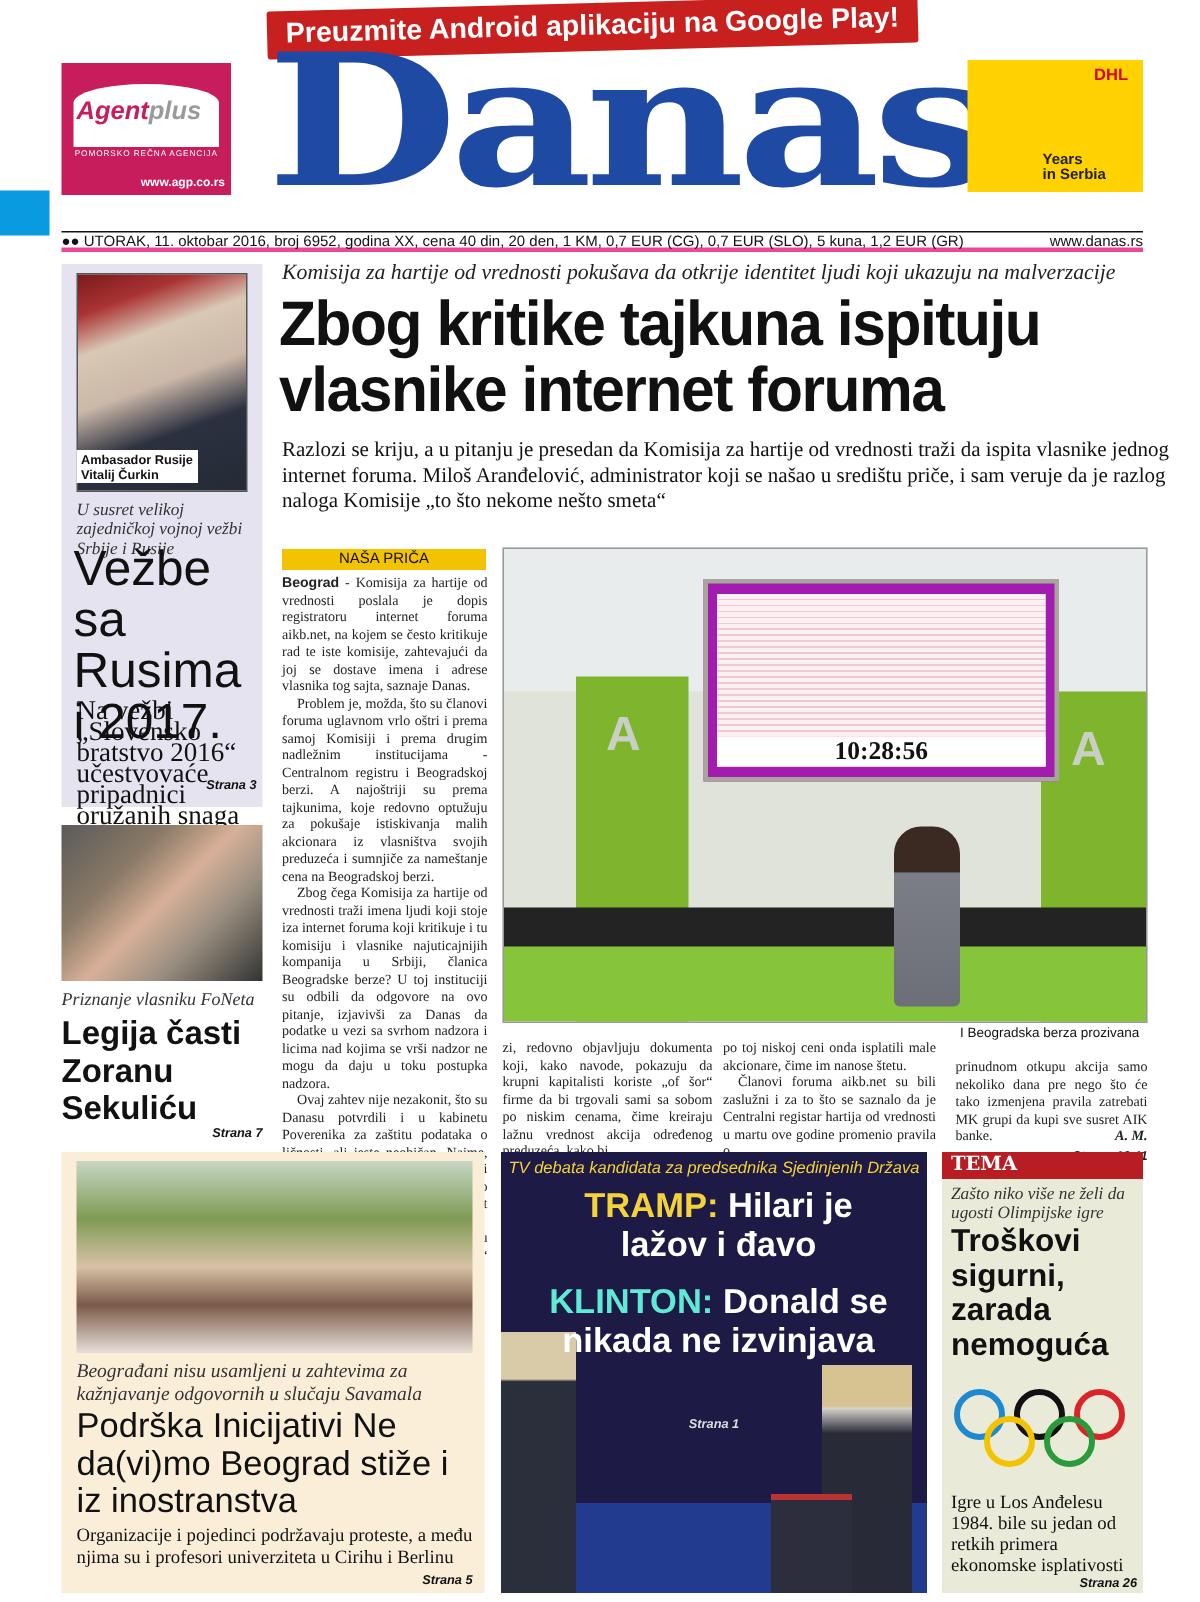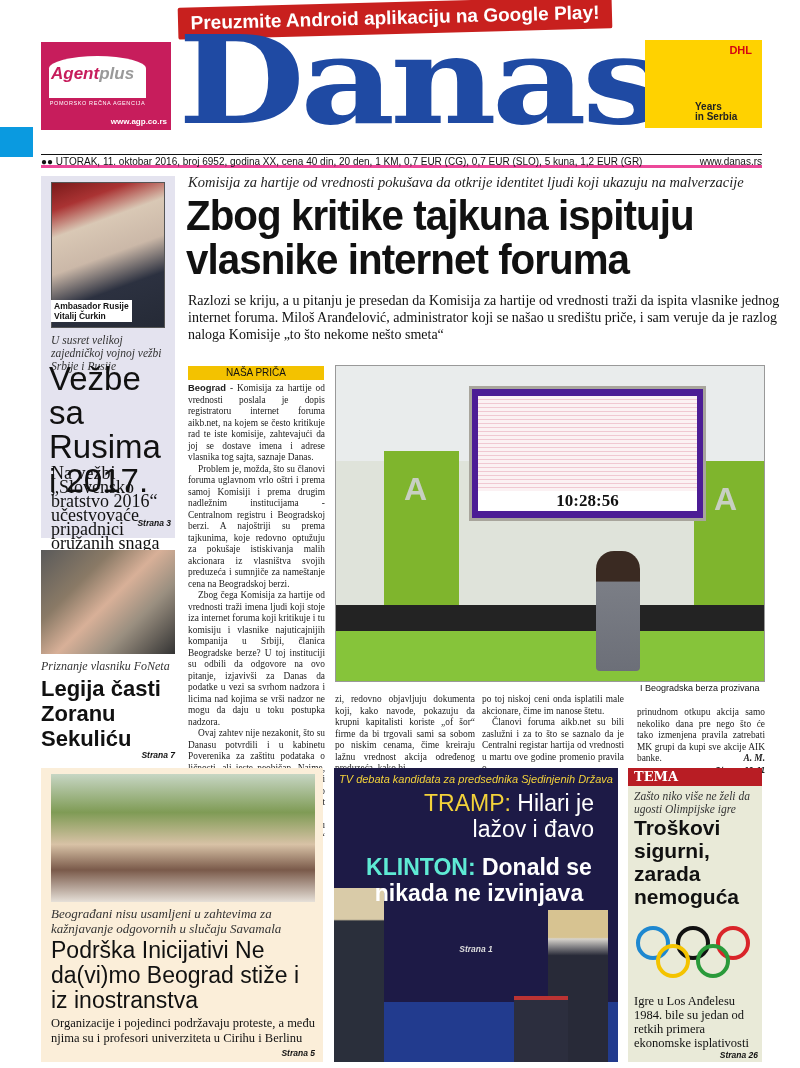--- a/index.html
+++ b/index.html
@@ -3,21 +3,21 @@
 <meta charset="utf-8">
 <style>
 *{box-sizing:border-box;margin:0;padding:0}
 body{width:800px;height:1068px;background:#fff;position:relative;overflow:hidden;font-family:"Liberation Serif",serif;color:#111}
 .abs{position:absolute}
 .sans{font-family:"Liberation Sans",sans-serif}
 .serif{font-family:"Liberation Serif",serif}
 
 #blue-tab{left:0;top:127px;width:33px;height:30px;background:#0a9ae0}
 #banner{left:178px;top:2px;width:434px;height:32px;background:#c8201e;transform:rotate(-1.5deg);color:#fff;font-weight:bold;font-size:19px;text-align:center;line-height:32px;border-radius:2px}
-#agent{left:41px;top:42px;width:130px;height:88px;background:#c71d5c}
+#agent{left:41px;top:42px;width:113px;height:88px;background:#c71d5c}
 #agent-inner{left:8px;top:14px;width:97px;height:42px;background:#fff;border-radius:50% 50% 0 0/30% 30% 0 0}
 #agent .name{position:absolute;left:10px;top:22px;font-size:17px;font-weight:bold;font-style:italic;color:#c71d5c}
 #agent .name span{color:#9a9a9a}
 #agent .sub{position:absolute;left:8px;top:58px;width:97px;text-align:center;font-size:5.5px;color:#fff;letter-spacing:.6px}
 #agent .url{position:absolute;right:4px;bottom:4px;font-size:8px;color:#fff;font-weight:bold}
 #logo{left:178px;top:26px;width:462px;height:108px;font-family:"DejaVu Serif",serif;font-weight:bold;font-size:122px;color:#1f4aa3;line-height:108px;letter-spacing:-4px;transform:scaleX(1.2);transform-origin:left}
 #dhl{left:645px;top:40px;width:117px;height:88px;background:#ffd200}
 #dhl .brand{position:absolute;right:10px;top:4px;font-size:11px;font-weight:bold;color:#d40511}
 #dhl .num{position:absolute;left:12px;top:10px;font-size:64px;color:#fff;font-weight:bold;-webkit-text-stroke:1.5px #d40511;font-family:"Liberation Sans",sans-serif}
 #dhl .yrs{position:absolute;left:50px;top:62px;font-size:10px;font-weight:bold;color:#222;line-height:10px}
@@ -39,21 +39,21 @@
 .body-col p{text-indent:10px}
 .body-col p.first{text-indent:0}
 #col1{left:188px;top:382px;width:137px}
 #photo-main{left:335px;top:365px;width:430px;height:317px;background:#dfe3da;overflow:hidden;border:1px solid #999}
 #photo-main .ceil{position:absolute;left:0;top:0;width:100%;height:95px;background:#e9ecec}
 #photo-main .pillarL{position:absolute;left:48px;top:85px;width:75px;height:232px;background:#7fb52d}
 #photo-main .pillarR{position:absolute;right:0;top:95px;width:70px;height:222px;background:#7fb52d}
 #photo-main .pillarL span,#photo-main .pillarR span{position:absolute;top:20px;left:20px;font-size:32px;font-weight:bold;color:#c8cfc3;font-family:"Liberation Sans",sans-serif}
 #photo-main .floor{position:absolute;left:0;bottom:0;width:100%;height:50px;background:#86c43a}
 #photo-main .desks{position:absolute;left:0;bottom:40px;width:100%;height:36px;background:#232323}
-#photo-main .screen{position:absolute;left:133px;top:20px;width:237px;height:135px;background:#4c1d95;border:3px solid #a8a59c}
+#photo-main .screen{position:absolute;left:133px;top:20px;width:237px;height:135px;background:#a21caf;border:3px solid #a8a59c}
 #photo-main .scr-in{position:absolute;left:6px;top:7px;right:6px;bottom:7px;background:#fbf1f3;background-image:repeating-linear-gradient(#fbf1f3 0,#fbf1f3 3px,#f0c8d2 3px,#f0c8d2 4px)}
 #photo-main .clock{position:absolute;left:0;bottom:0;width:100%;height:20px;background:#fff;font-size:17px;font-weight:bold;text-align:center;font-family:"Liberation Serif",serif;line-height:20px}
 #photo-main .woman{position:absolute;left:260px;top:185px;width:44px;height:120px;background:linear-gradient(#3a2a22 0,#3a2a22 25%,#7b7e86 26%,#6c6f78 100%);border-radius:18px 18px 4px 4px}
 #photo-cap{left:640px;top:683px;font-size:9px;font-family:"Liberation Sans",sans-serif}
 #col2{left:335px;top:694px;width:140px}
 #col3{left:482px;top:694px;width:142px}
 #col4{left:637px;top:707px;width:128px}
 .strana{font-family:"Liberation Sans",sans-serif;font-weight:bold;font-style:italic;font-size:8.5px;text-align:right}
 
 #b1{left:41px;top:768px;width:282px;height:294px;background:#fbeed9}
@@ -150,39 +150,39 @@
 <div class="abs" id="photo-cap">I Beogradska berza prozivana</div>
 
 <div class="abs body-col" id="col2">
     <p class="first">zi, redovno objavljuju dokumenta koji, kako navode, pokazuju da krupni kapitalisti koriste „of šor“ firme da bi trgovali sami sa sobom po niskim cenama, čime kreiraju lažnu vrednost akcija određenog preduzeća, kako bi</p>
   </div>
 <div class="abs body-col" id="col3">
   <p class="first">po toj niskoj ceni onda isplatili male akcionare, čime im nanose štetu.</p>
   <p>Članovi foruma aikb.net su bili zaslužni i za to što se saznalo da je Centralni registar hartija od vrednosti u martu ove godine promenio pravila o</p>
 </div>
 <div class="abs body-col" id="col4">
-  <p class="first"><span>prinudnom otkupu akcija samo nekoliko dana pre nego što će tako izmenjena pravila zatrebati MK grupi da kupi sve akcije AIK banke.</span> <b style="font-style:italic;float:right">A. M.</b></p>
+  <p class="first"><span>prinudnom otkupu akcija samo nekoliko dana pre nego što će tako izmenjena pravila zatrebati MK grupi da kupi sve susret AIK banke.</span> <b style="font-style:italic;float:right">A. M.</b></p>
   <div class="strana" style="clear:both">Strane 10-11</div>
 </div>
 
 <div class="abs" id="b1">
   <div class="photo"></div>
   <div class="abs kicker" style="left:10px;top:138px;width:266px;font-size:13px;line-height:15px">Beograđani nisu usamljeni u zahtevima za kažnjavanje odgovornih u slučaju Savamala</div>
   <div class="abs serif" style="left:10px;top:248px;width:268px;font-size:12.5px;line-height:15px">Organizacije i pojedinci podržavaju proteste, a među njima su i profesori univerziteta u Cirihu i Berlinu</div>
   <div class="abs bighead" style="left:10px;top:170px;width:270px;font-size:23px;line-height:25px">Podrška Inicijativi Ne da(vi)mo Beograd stiže i iz inostranstva</div>
   <div class="abs strana" style="right:8px;top:280px">Strana 5</div>
 </div>
 
 <div class="abs" id="b2">
   <div class="floor"></div>
   <div class="p1"></div>
   <div class="p2"></div>
   <div class="pod"></div>
   <div class="abs sans" style="left:0;top:5px;width:284px;text-align:center;font-style:italic;font-size:11px;color:#f3d23a">TV debata kandidata za predsednika Sjedinjenih Država</div>
-  <div class="abs sans" style="left:30px;top:22px;width:230px;text-align:right;font-weight:normal;font-size:23px;line-height:26px"><span style="color:#f3d23a">TRAMP:</span><span> Hilari je lažov i đavo</span></div>
+  <div class="abs sans" style="left:30px;top:22px;width:230px;text-align:center;font-weight:bold;font-size:23px;line-height:26px"><span style="color:#f3d23a">TRAMP:</span><span> Hilari je lažov i đavo</span></div>
   <div class="abs sans" style="left:30px;top:86px;width:230px;text-align:center;font-weight:bold;font-size:23px;line-height:26px"><span style="color:#5eead4">KLINTON:</span><span> Donald se nikada ne izvinjava</span></div>
   <div class="abs strana" style="left:0;top:176px;width:284px;text-align:center;color:#ddd">Strana 1</div>
 </div>
 
 <div class="abs" id="b3">
   <div class="tema">TEMA</div>
   <div class="abs kicker" style="left:6px;top:22px;width:126px;font-size:11.5px">Zašto niko više ne želi da ugosti Olimpijske igre</div>
   <div class="abs bighead" style="left:6px;top:48px;width:126px;font-weight:bold;font-size:21px;line-height:23px">Troškovi sigurni, zarada nemoguća</div>
   <div>
     <div class="ring" style="left:8px;top:158px;border-color:#1e88d0"></div>

